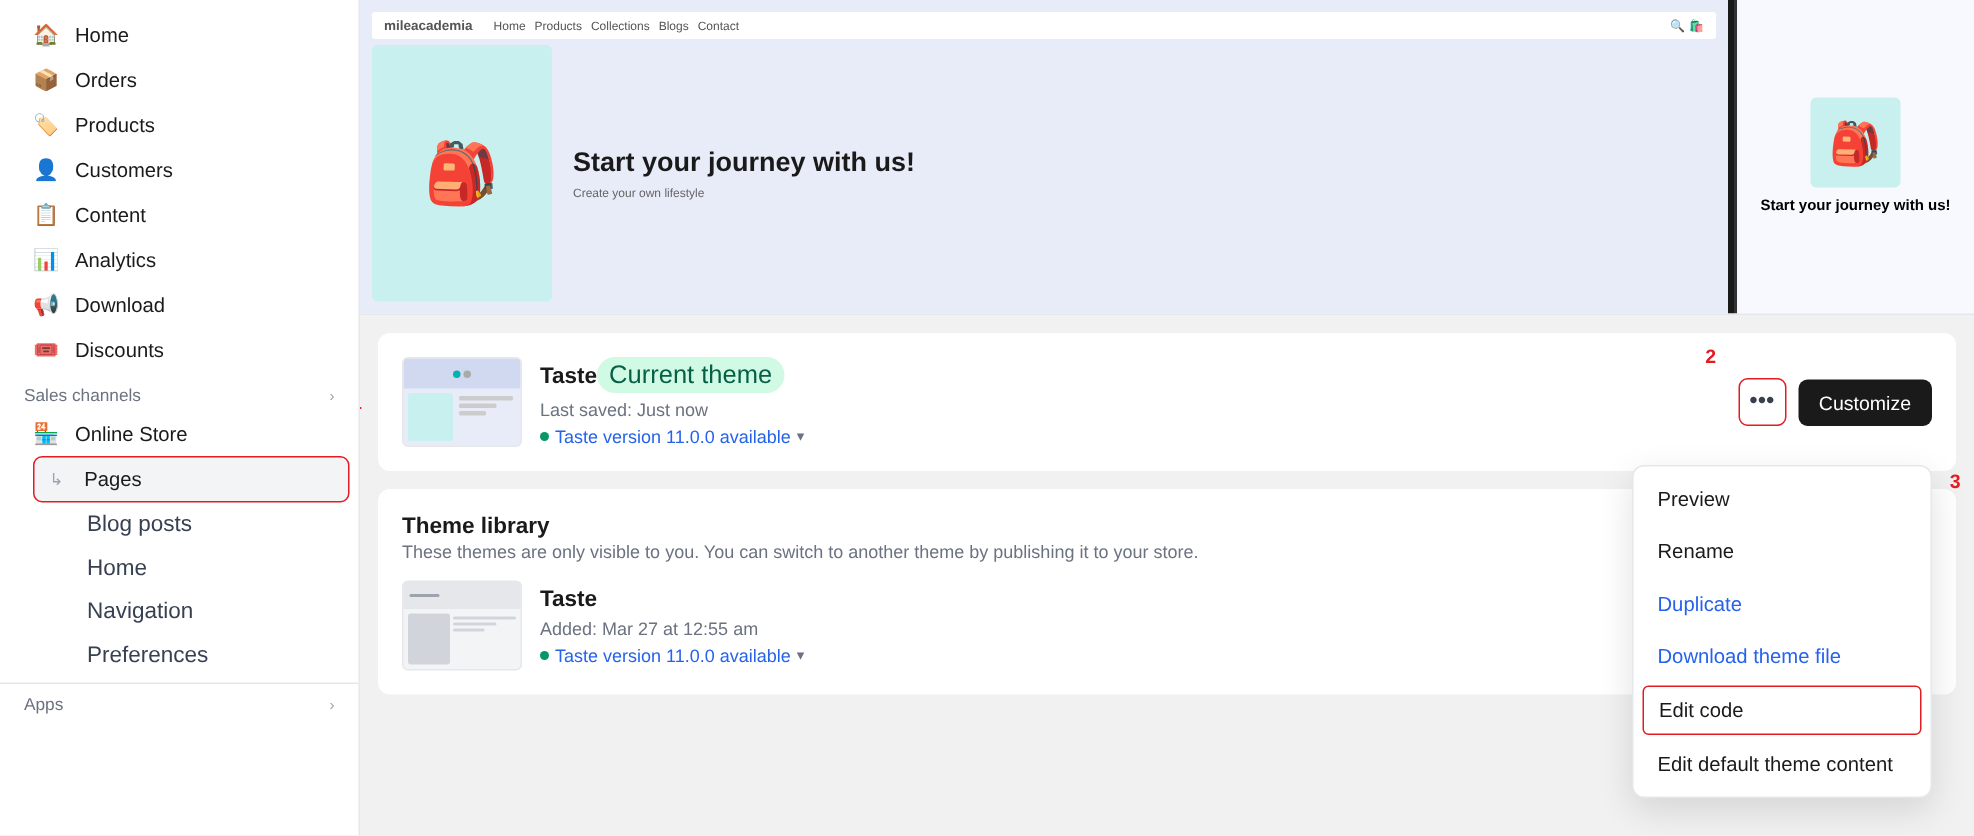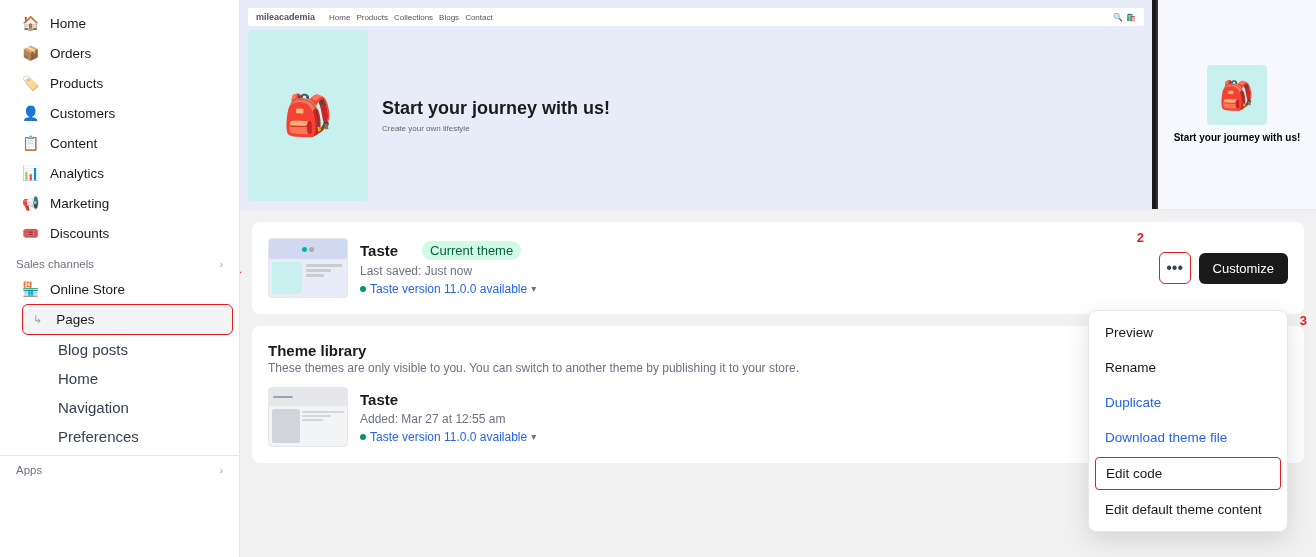--- a/index.html
+++ b/index.html
@@ -199,28 +199,28 @@
       gap: 2px;
       padding: 3px;
     }
     .thumb-col1 { width: 30px; background: #c7f0ee; border-radius: 2px; }
     .thumb-col2 { flex: 1; display: flex; flex-direction: column; gap: 2px; padding: 2px; }
     .thumb-line { height: 3px; background: #ccc; border-radius: 1px; }
     .theme-info { flex: 1; }
     .theme-name-row {
       display: flex;
       align-items: center;
-      gap: 24px;
+      gap: 0;
       margin-bottom: 4px;
     }
     .theme-name { font-size: 15px; font-weight: 600; color: #1a1a1a; }
     .current-badge {
       background: #d1fae5;
       color: #065f46;
-      font-size: 13px;
+      font-size: 17px;
       padding: 2px 8px;
       border-radius: 12px;
       font-weight: 500;
     }
     .theme-saved { color: #6b7280; font-size: 12px; margin-bottom: 4px; }
     .theme-version {
       display: flex;
       align-items: center;
       gap: 4px;
       font-size: 12px;
@@ -385,21 +385,21 @@
   <div class="sidebar-item">
     <span class="icon">📋</span>
     <span>Content</span>
   </div>
   <div class="sidebar-item">
     <span class="icon">📊</span>
     <span>Analytics</span>
   </div>
   <div class="sidebar-item">
     <span class="icon">📢</span>
-    <span>Marketing</span>
+    <span>Download</span>
   </div>
   <div class="sidebar-item">
     <span class="icon">🎟️</span>
     <span>Discounts</span>
   </div>
 
   <div class="sidebar-section-label">
     <span>Sales channels</span>
     <span class="chevron">›</span>
   </div>

